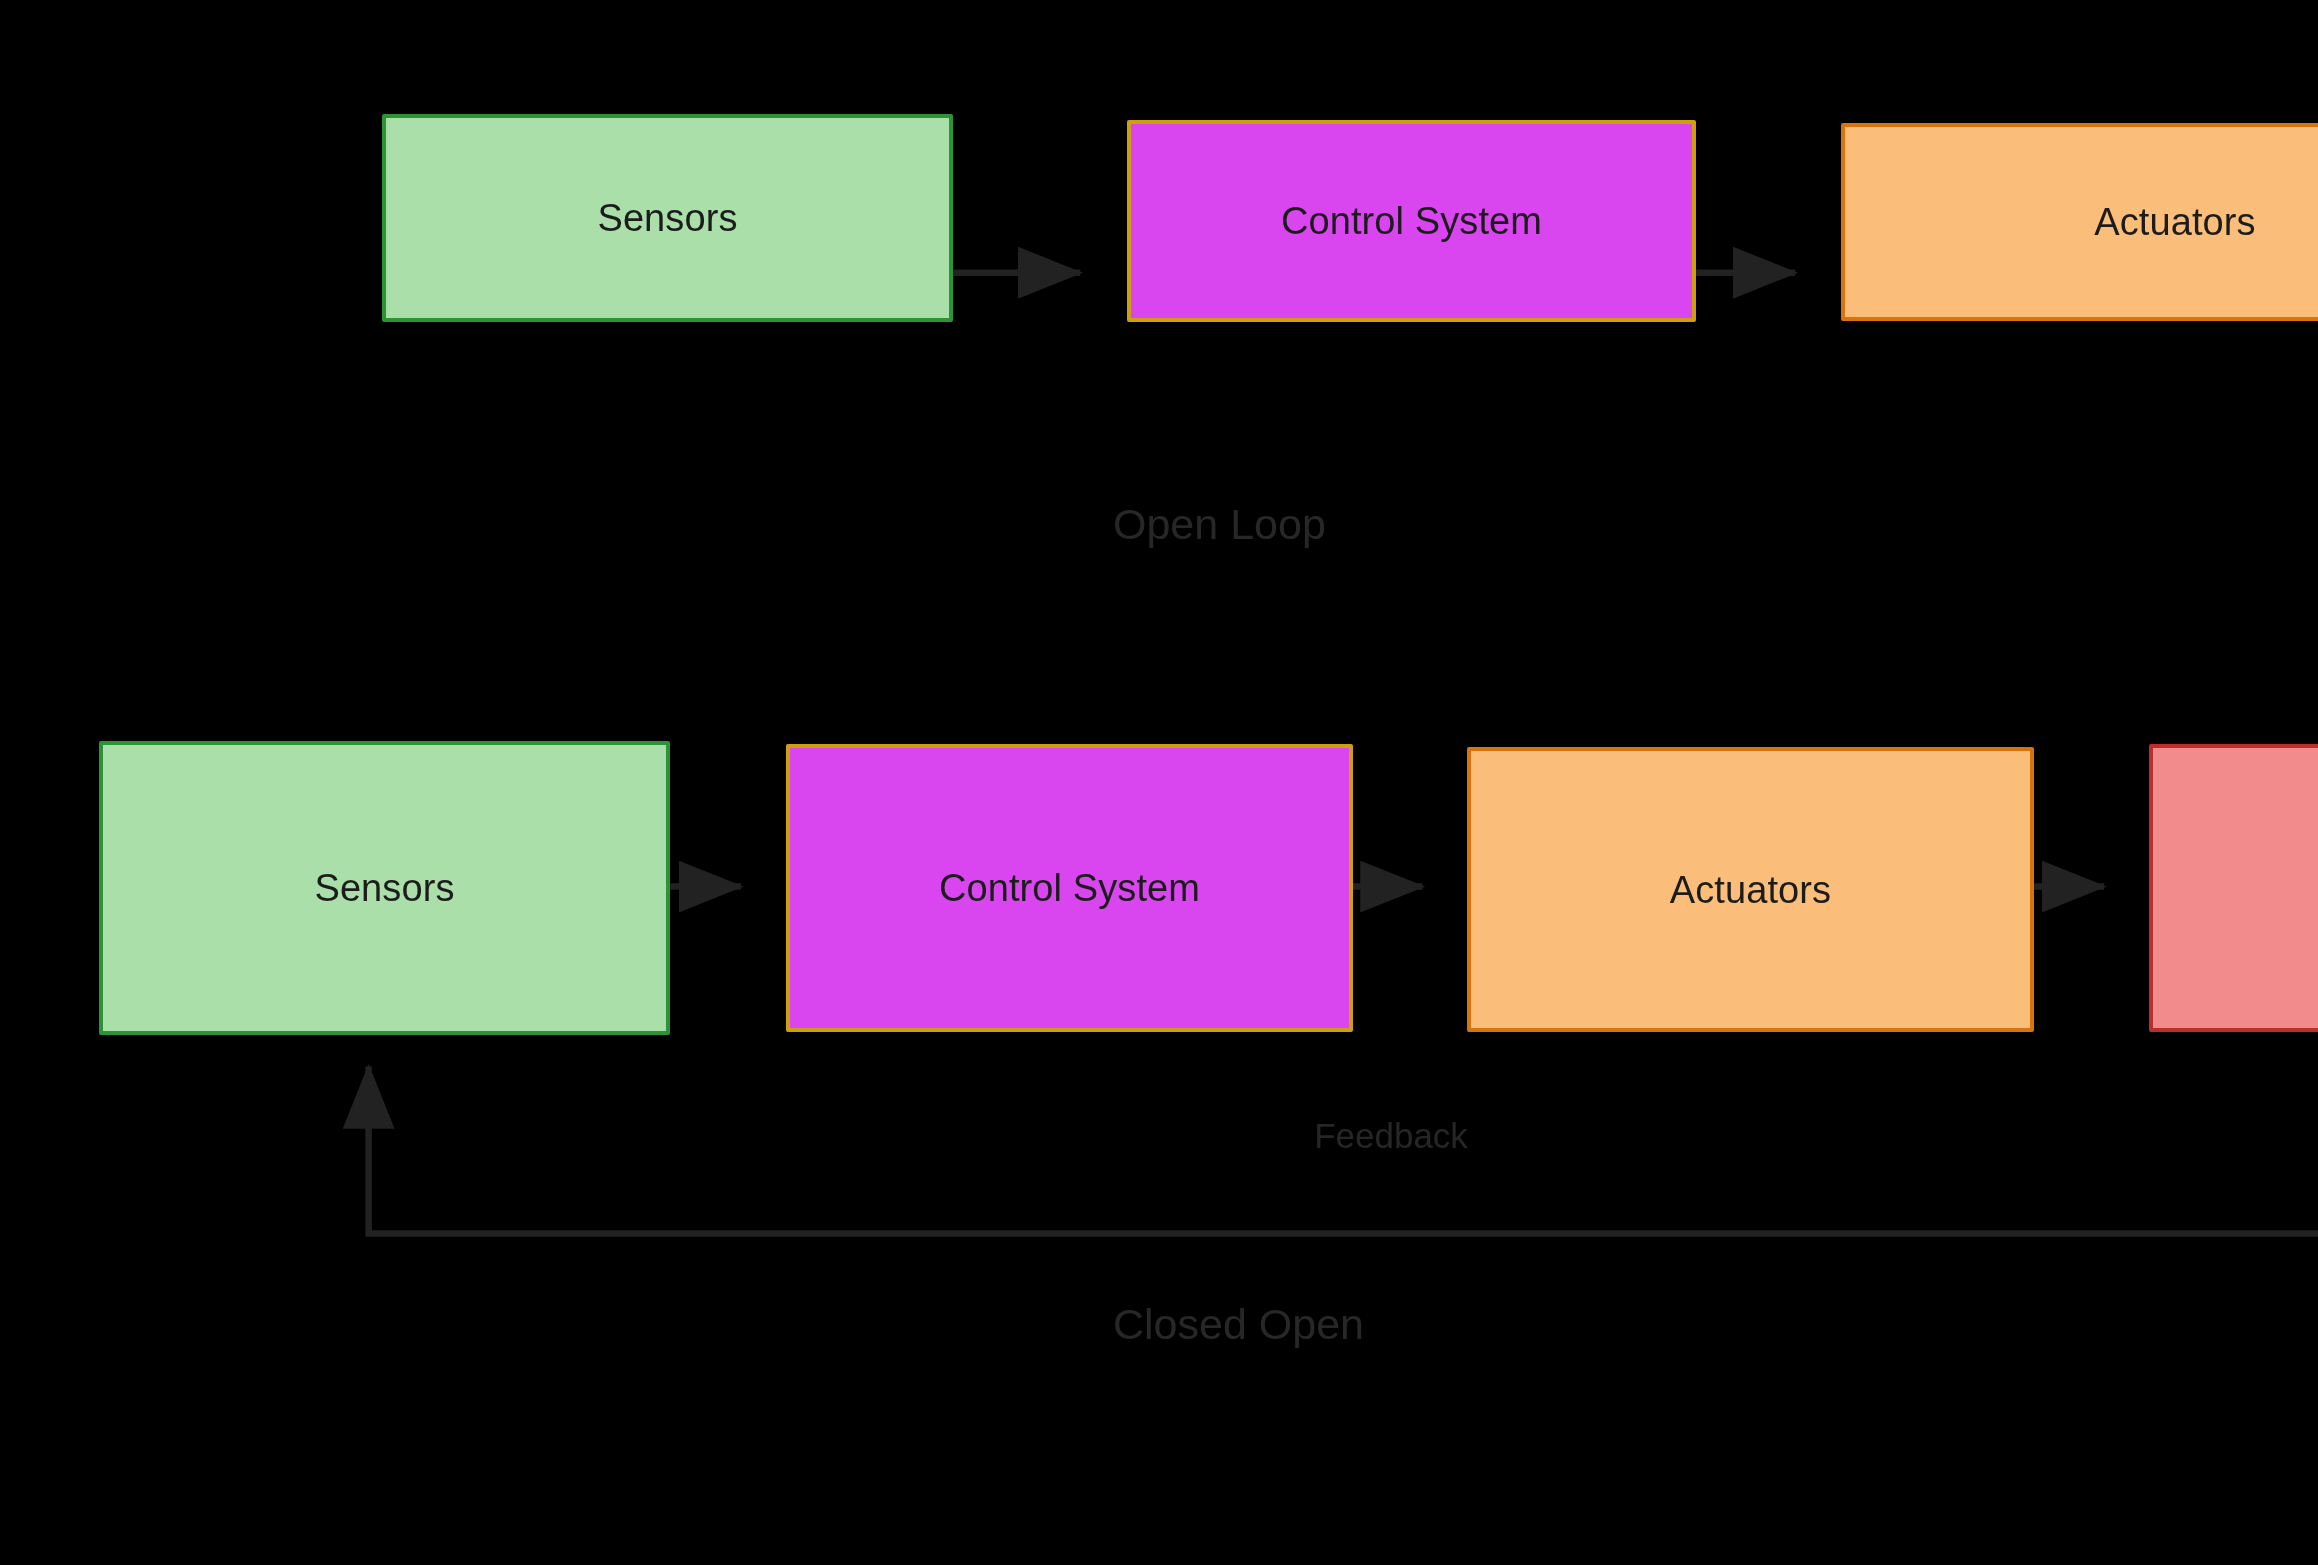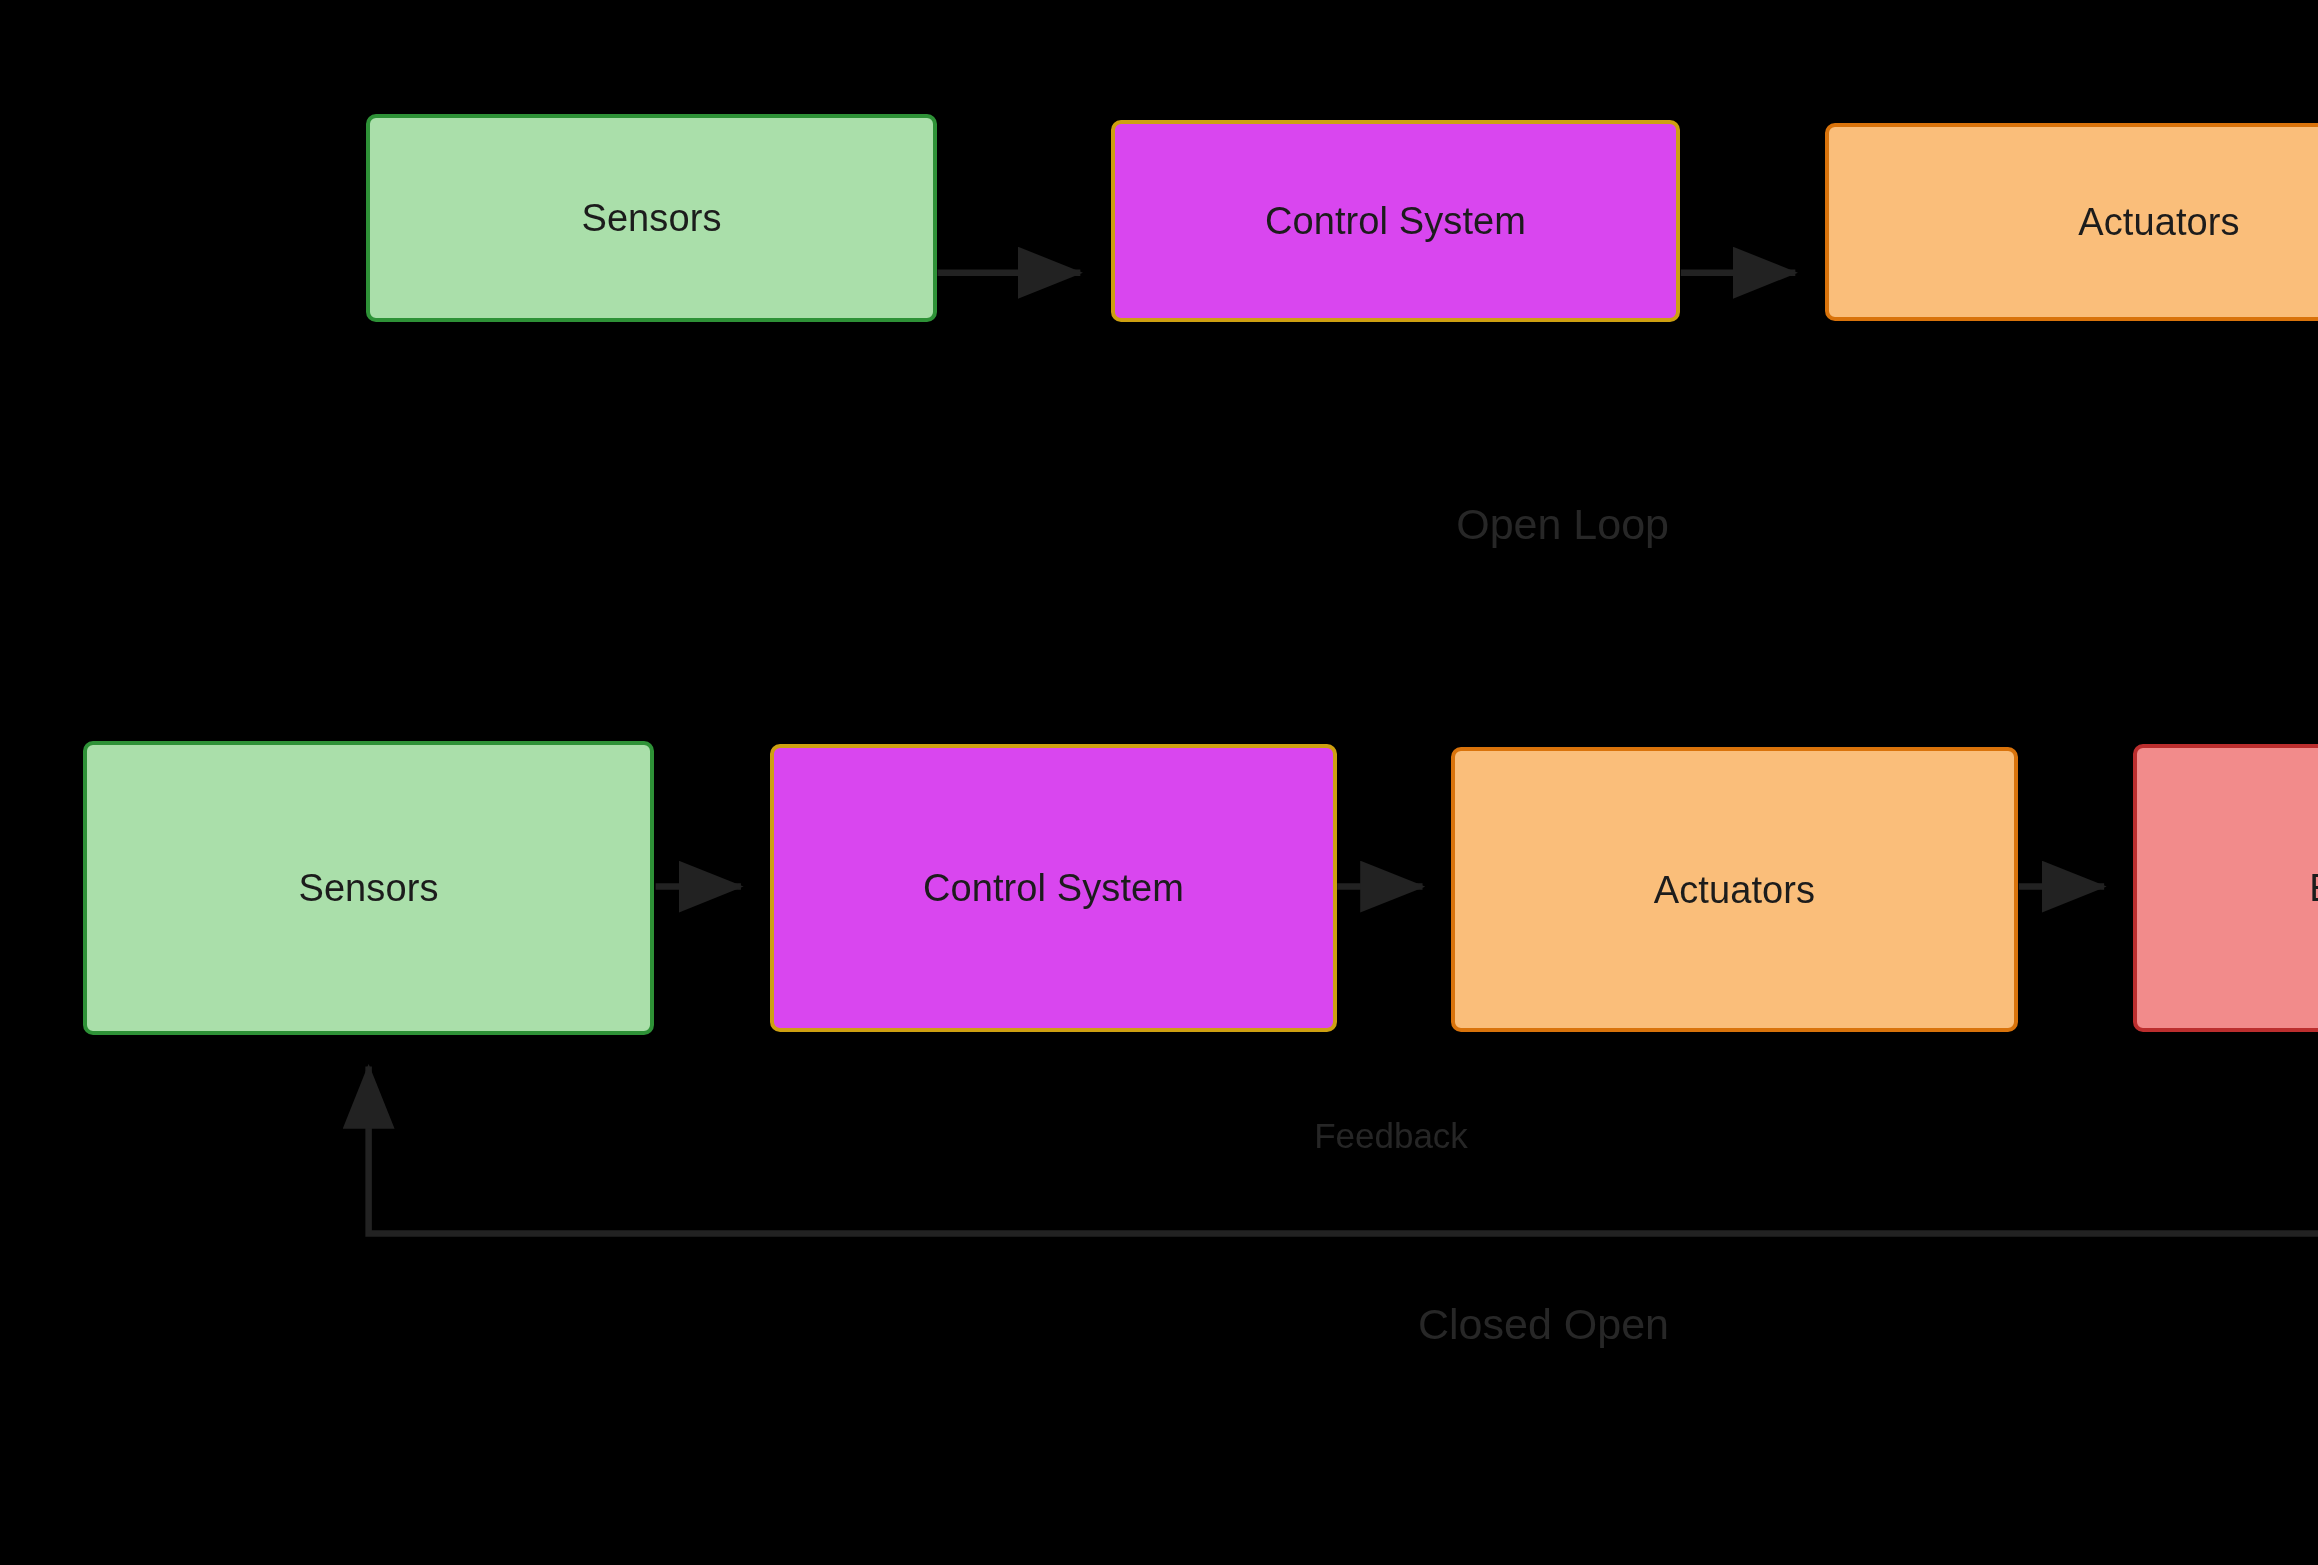--- a/index.html
+++ b/index.html
@@ -29,38 +29,39 @@
     pointer-events: none;
   }
   .node {
     position: absolute;
     box-sizing: border-box;
     display: flex;
     align-items: center;
     justify-content: center;
     border-style: solid;
     border-width: 4.6px;
-    border-radius: 10px;
+    border-radius: 2px;
     z-index: 3;
+    margin-left: 16px;
   }
   .node-label {
     font-size: 38px;
     line-height: 1;
     color: #1c1c1c;
     letter-spacing: 0.1px;
     white-space: nowrap;
     text-align: center;
   }
   .group-caption {
     position: absolute;
     font-size: 43px;
     line-height: 1;
     color: #272727;
     white-space: nowrap;
-    text-align: right;
+    text-align: left;
     z-index: 2;
   }
   .edge-caption {
     position: absolute;
     font-size: 35px;
     line-height: 1;
     color: #262626;
     white-space: nowrap;
     text-align: center;
     z-index: 4;

